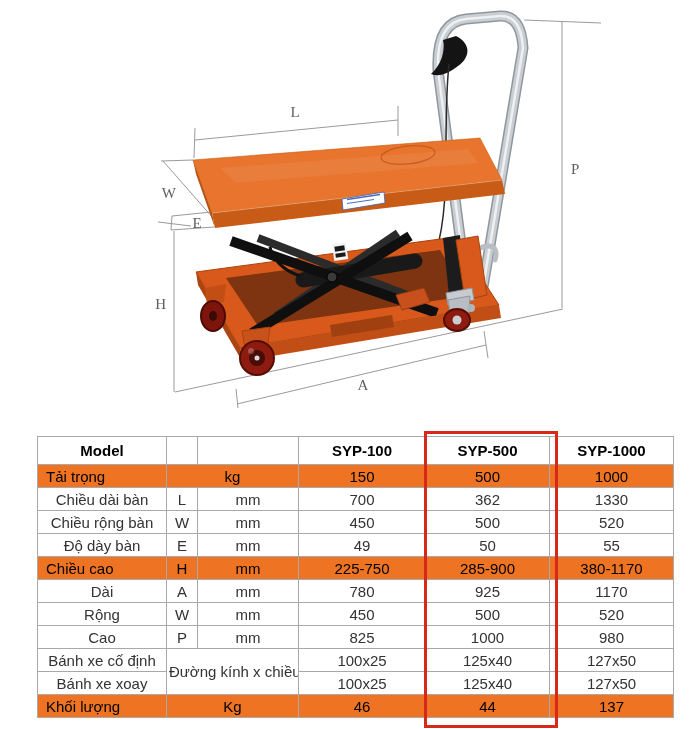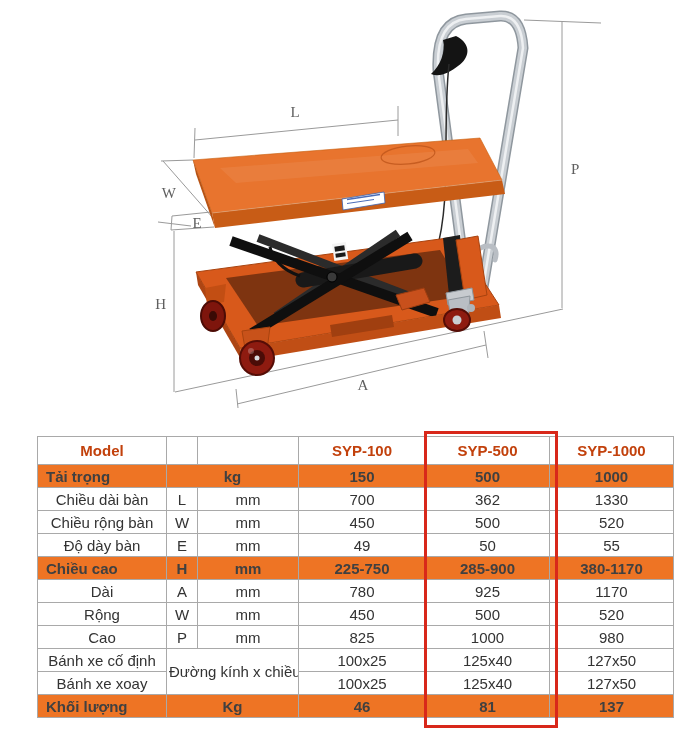--- a/index.html
+++ b/index.html
@@ -8,24 +8,24 @@
     font-family:"Liberation Sans",sans-serif;overflow:hidden;
   }
   .figure-wrap{position:absolute;left:0;top:0;width:700px;height:430px;}
   .spec-wrap{position:absolute;left:37px;top:436px;width:638px;}
   table.spec{border-collapse:collapse;width:636px;table-layout:fixed;}
   table.spec td,table.spec th{
     border:1px solid #a9a9a9;height:22px;padding:0 2px;
     font-size:15px;color:#333;text-align:center;vertical-align:middle;
     white-space:nowrap;overflow:hidden;font-weight:normal;
   }
-  table.spec th{height:27px;font-weight:bold;color:#c2410c;}
+  table.spec th{height:27px;font-weight:bold;color:#000000;}
   th.model-cell{text-align:left;padding-left:28px;}
   td.letter-cell{font-size:14px;color:#444;}
-  tr.hl td{background:#EE7424;color:#404040;font-weight:bold;}
+  tr.hl td{background:#EE7424;color:#000000;font-weight:normal;}
   tr.hl td.label-cell{text-align:left;padding-left:8px;}
   td.label-cell{text-align:center;}
   td.unit-merge{font-size:12.5px;line-height:1.2;white-space:normal;color:#333;padding:0 8px;}
   .hl-box{
     position:absolute;left:424px;top:431px;width:128px;height:291px;
     border:3px solid #D8281A;pointer-events:none;z-index:5;
   }
   .dim-label{font-family:"Liberation Serif",serif;font-size:15px;fill:#5f5f5f;}
 </style>
 </head>
@@ -260,20 +260,20 @@
     <td class="label-cell">Bánh xe xoay</td>
     <td>100x25</td>
     <td>125x40</td>
     <td>127x50</td>
   </tr>
 
   <tr class="hl">
     <td class="label-cell">Khối lượng</td>
     <td colspan="2">Kg</td>
     <td>46</td>
-    <td>81</td>
+    <td>44</td>
     <td>137</td>
   </tr>
 </tbody>
     </table>
 </div>
 
 <div class="hl-box"></div>
 
 </body></html>

